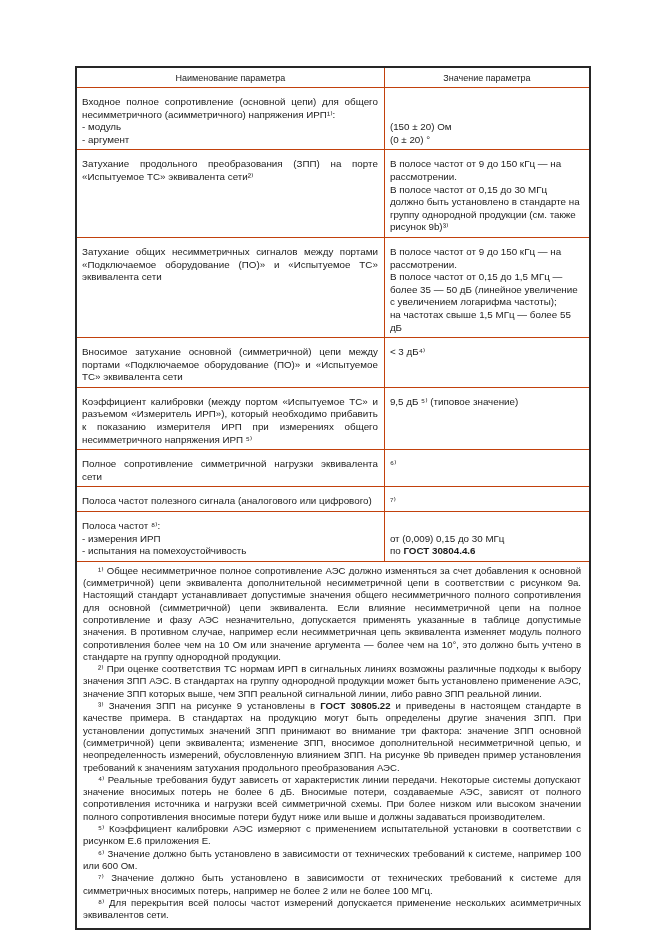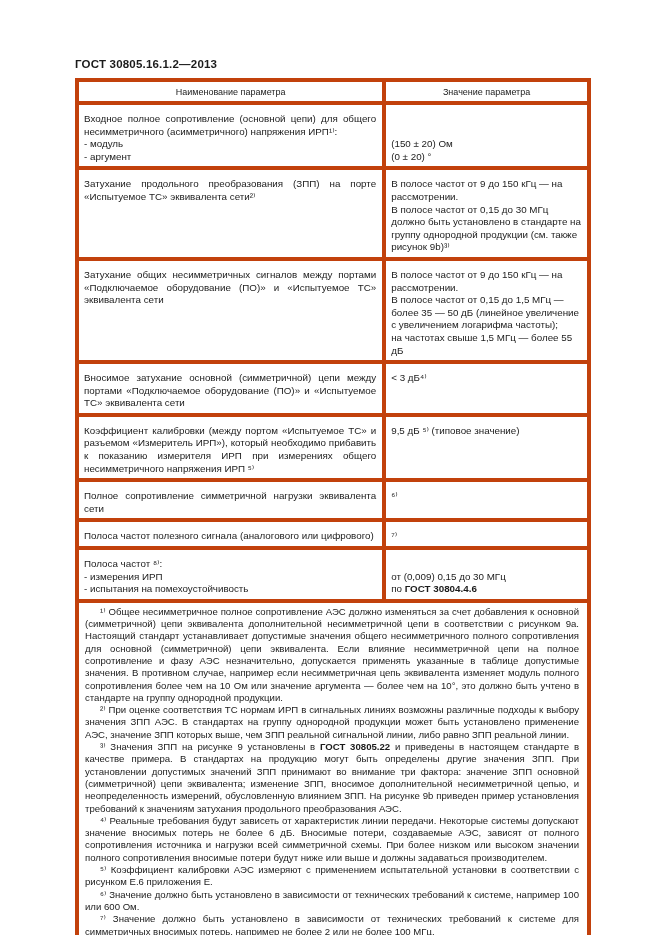--- a/index.html
+++ b/index.html
@@ -13,36 +13,35 @@
   }
   .content{position:absolute;left:75px;top:58px;width:516px;}
   .doc-header{font-weight:700;font-size:11.5px;letter-spacing:.2px;}
   .caption{margin:20px 0 0 0;font-size:9.8px;line-height:12.5px;text-align:justify;}
   table.params{
     border-collapse:collapse;table-layout:fixed;width:100%;
     margin-top:8px;border:2px solid #262626;
   }
   table.params col.c1{width:60%;}
   table.params col.c2{width:40%;}
-  th,td{border:4px solid #c2410c;}
+  th,td{border:1px solid #c2410c;}
   th{font-size:9px;font-weight:400;text-align:center;padding:5px 4px 4px 4px;color:#222;}
   td{vertical-align:top;font-size:9.8px;line-height:12.6px;padding:8px 6px 3px 5px;}
   td.name .par{text-align:justify;}
   td.vbottom{vertical-align:bottom;}
   td .par{margin:0;}
   .bi{font-weight:700;}
   td.footnotes{padding:3px 8px 7px 6px;}
   td.footnotes p{margin:0;text-indent:15px;text-align:justify;font-size:9.6px;line-height:12.3px;}
 </style>
 </head>
 <body>
 
 <div class="page">
   <div class="content">
-    <div class="doc-header">ГОСТ 30805.16.1.2—2013</div>
     <table class="params">
       <colgroup>
           <col class="c1">
           <col class="c2">
         </colgroup>
       <thead>
         <tr>
             <th>Наименование параметра</th>
             <th>Значение параметра</th>
           </tr>

